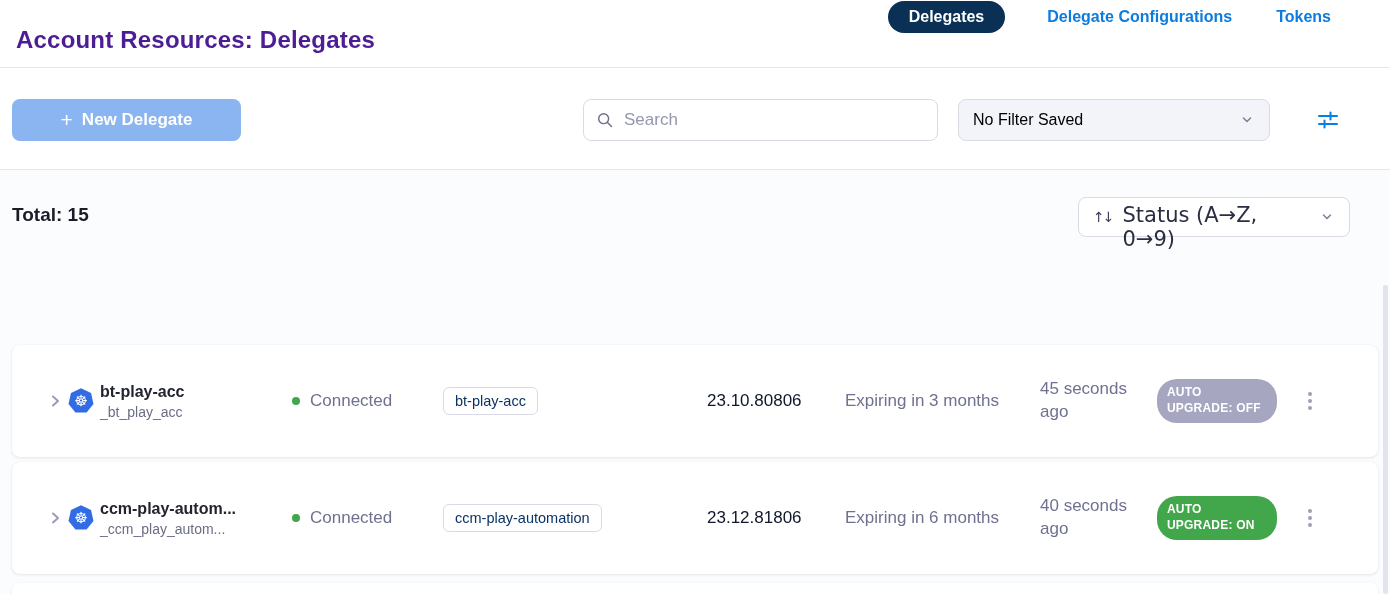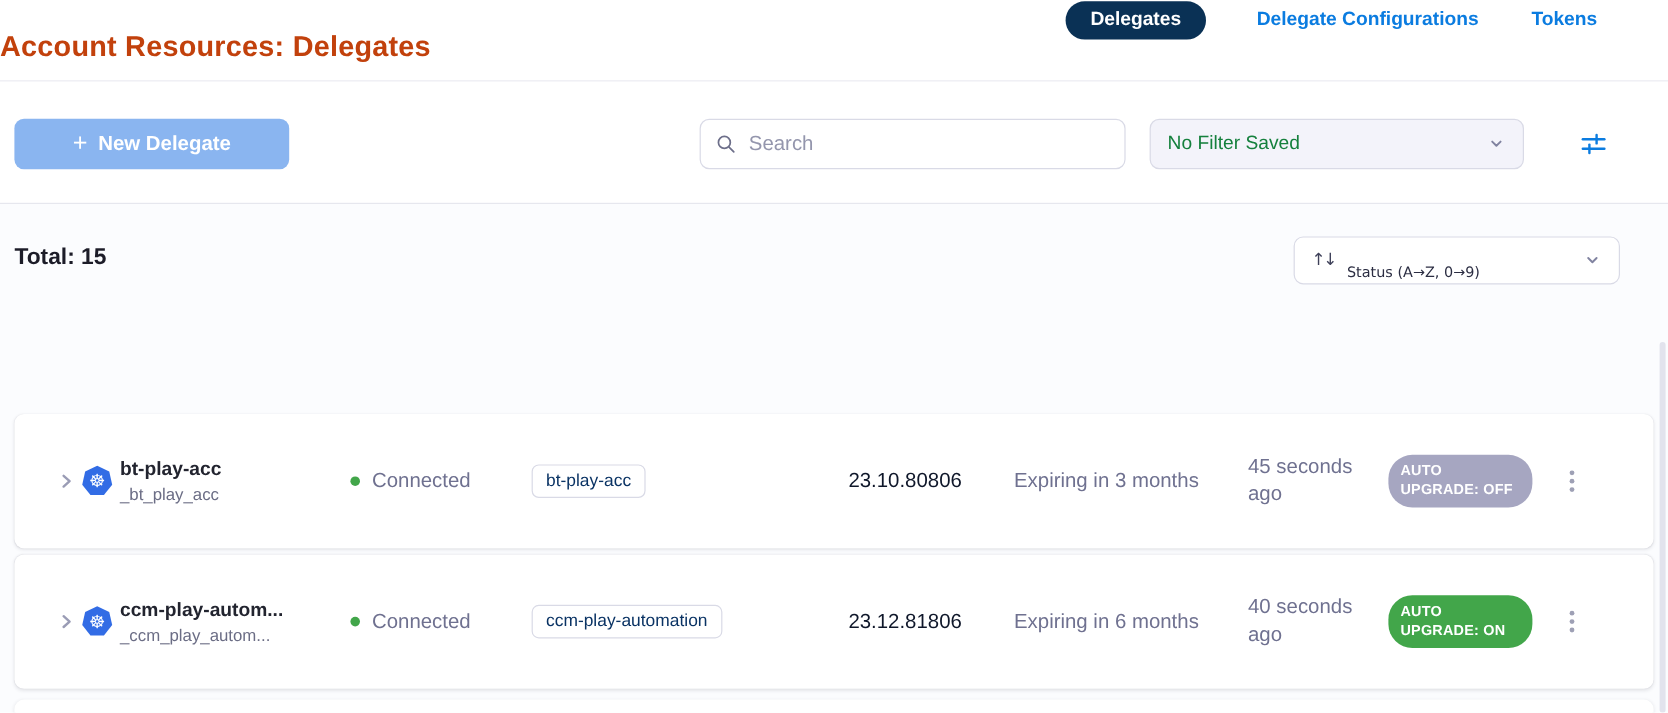--- a/index.html
+++ b/index.html
@@ -5,52 +5,52 @@
   * { margin:0; padding:0; box-sizing:border-box; }
   html,body { background:#fff; }
   body { font-family:"Liberation Sans", sans-serif; }
   .screen { position:relative; width:1390px; height:594px; background:#fff; overflow:hidden; }
 
   
   .breadcrumb-clip { position:absolute; top:0; left:12px; height:6px; width:560px; overflow:hidden; }
   .breadcrumb-clip span { display:block; margin-top:-12px; font-size:15px; color:#0b7ce0; white-space:nowrap; }
 
   .page-header { position:absolute; top:0; left:0; right:0; height:68px; background:#fff; border-bottom:1px solid #e6e7ee; }
-  .page-title { position:absolute; top:26px; left:0; font-size:24px; font-weight:bold; color:#c2410c; letter-spacing:.2px; }
+  .page-title { position:absolute; top:26px; left:16px; font-size:24px; font-weight:bold; color:#4c1d95; letter-spacing:.2px; }
 
   .tabs { position:absolute; top:0; right:57px; height:34px; display:flex; align-items:center; gap:40px; }
   .tab { background:none; border:none; cursor:pointer; font-family:inherit; font-size:16px; font-weight:600; color:#0b7ce0; padding:6px 2px; }
   .tab--active { background:#0a3155; color:#fff; border-radius:999px; padding:7px 21px; }
 
   
   .toolbar { position:absolute; top:68px; left:0; right:0; height:102px; background:#fff; border-bottom:1px solid #e6e7ee; }
   .btn-new { position:absolute; top:31px; left:12px; width:229px; height:42px; background:#8ab5f0; border:none; border-radius:8px;
              color:#fff; font-family:inherit; font-size:17px; font-weight:600; cursor:pointer;
              display:flex; align-items:center; justify-content:center; gap:9px; }
   .btn-new .plus { font-size:21px; font-weight:400; line-height:1; margin-top:-2px; }
 
   .search-box { position:absolute; top:31px; left:583px; width:355px; height:42px; border:1px solid #d9dae6; border-radius:8px;
                 background:#fff; display:flex; align-items:center; padding:0 12px; gap:10px;justify-content:flex-end; }
   .search-box input { border:none; outline:none; flex:1; font-family:inherit; font-size:17px; color:#3c3d4c; background:transparent; }
   .search-box input::placeholder { color:#9496ad; }
 
   .filter-select { position:absolute; top:31px; left:958px; width:312px; height:42px; background:#f3f3fa; border:1px solid #d9dae6;
                    border-radius:8px; display:flex; align-items:center; justify-content:space-between; padding:0 14px; cursor:pointer; }
-  .filter-select .label { font-size:16px; color:#15803d; }
+  .filter-select .label { font-size:16px; color:#000000; }
 
   .tune-btn { position:absolute; top:40px; left:1314px; width:28px; height:24px; background:none; border:none; cursor:pointer; }
 
   
   .content { position:absolute; top:170px; left:0; right:0; bottom:0; background:#fbfcfe; }
   .total { position:absolute; top:34px; left:12px; font-size:19px; font-weight:bold; color:#1c1c28; }
 
   .sort-btn { position:absolute; top:27px; left:1078px; width:272px; height:40px; background:#fff; border:1px solid #d9dae6; border-radius:8px;
               display:flex; align-items:center; padding:0 14px; gap:10px; cursor:pointer; font-family:inherit; }
   .sort-btn .arrows { font-family:"DejaVu Sans", sans-serif; font-size:14px; color:#3e4059; letter-spacing:-2px; }
-  .sort-btn .label { font-family:"DejaVu Sans","Liberation Sans",sans-serif; font-size:12px; color:#2b2d42; flex:1; text-align:left;margin-top:20px; }
+  .sort-btn .label { font-family:"DejaVu Sans","Liberation Sans",sans-serif; font-size:21px; color:#2b2d42; flex:1; text-align:left;margin-top:20px; }
 
   .thead { position:absolute; top:118px; left:0; right:0; height:34px; font-size:12.5px; font-weight:bold; color:#1f2130; letter-spacing:.3px; }
   .thead span { position:absolute; top:0; line-height:1.4; }
   .th-delegate  { left:100px; }
   .th-conn      { left:292px; width:135px; }
   .th-tags      { left:443px; }
   .th-version   { left:707px; }
   .th-instance  { left:845px; }
   .th-heartbeat { left:1040px; width:100px; }
   .th-upgrade   { left:1157px; width:140px; }

